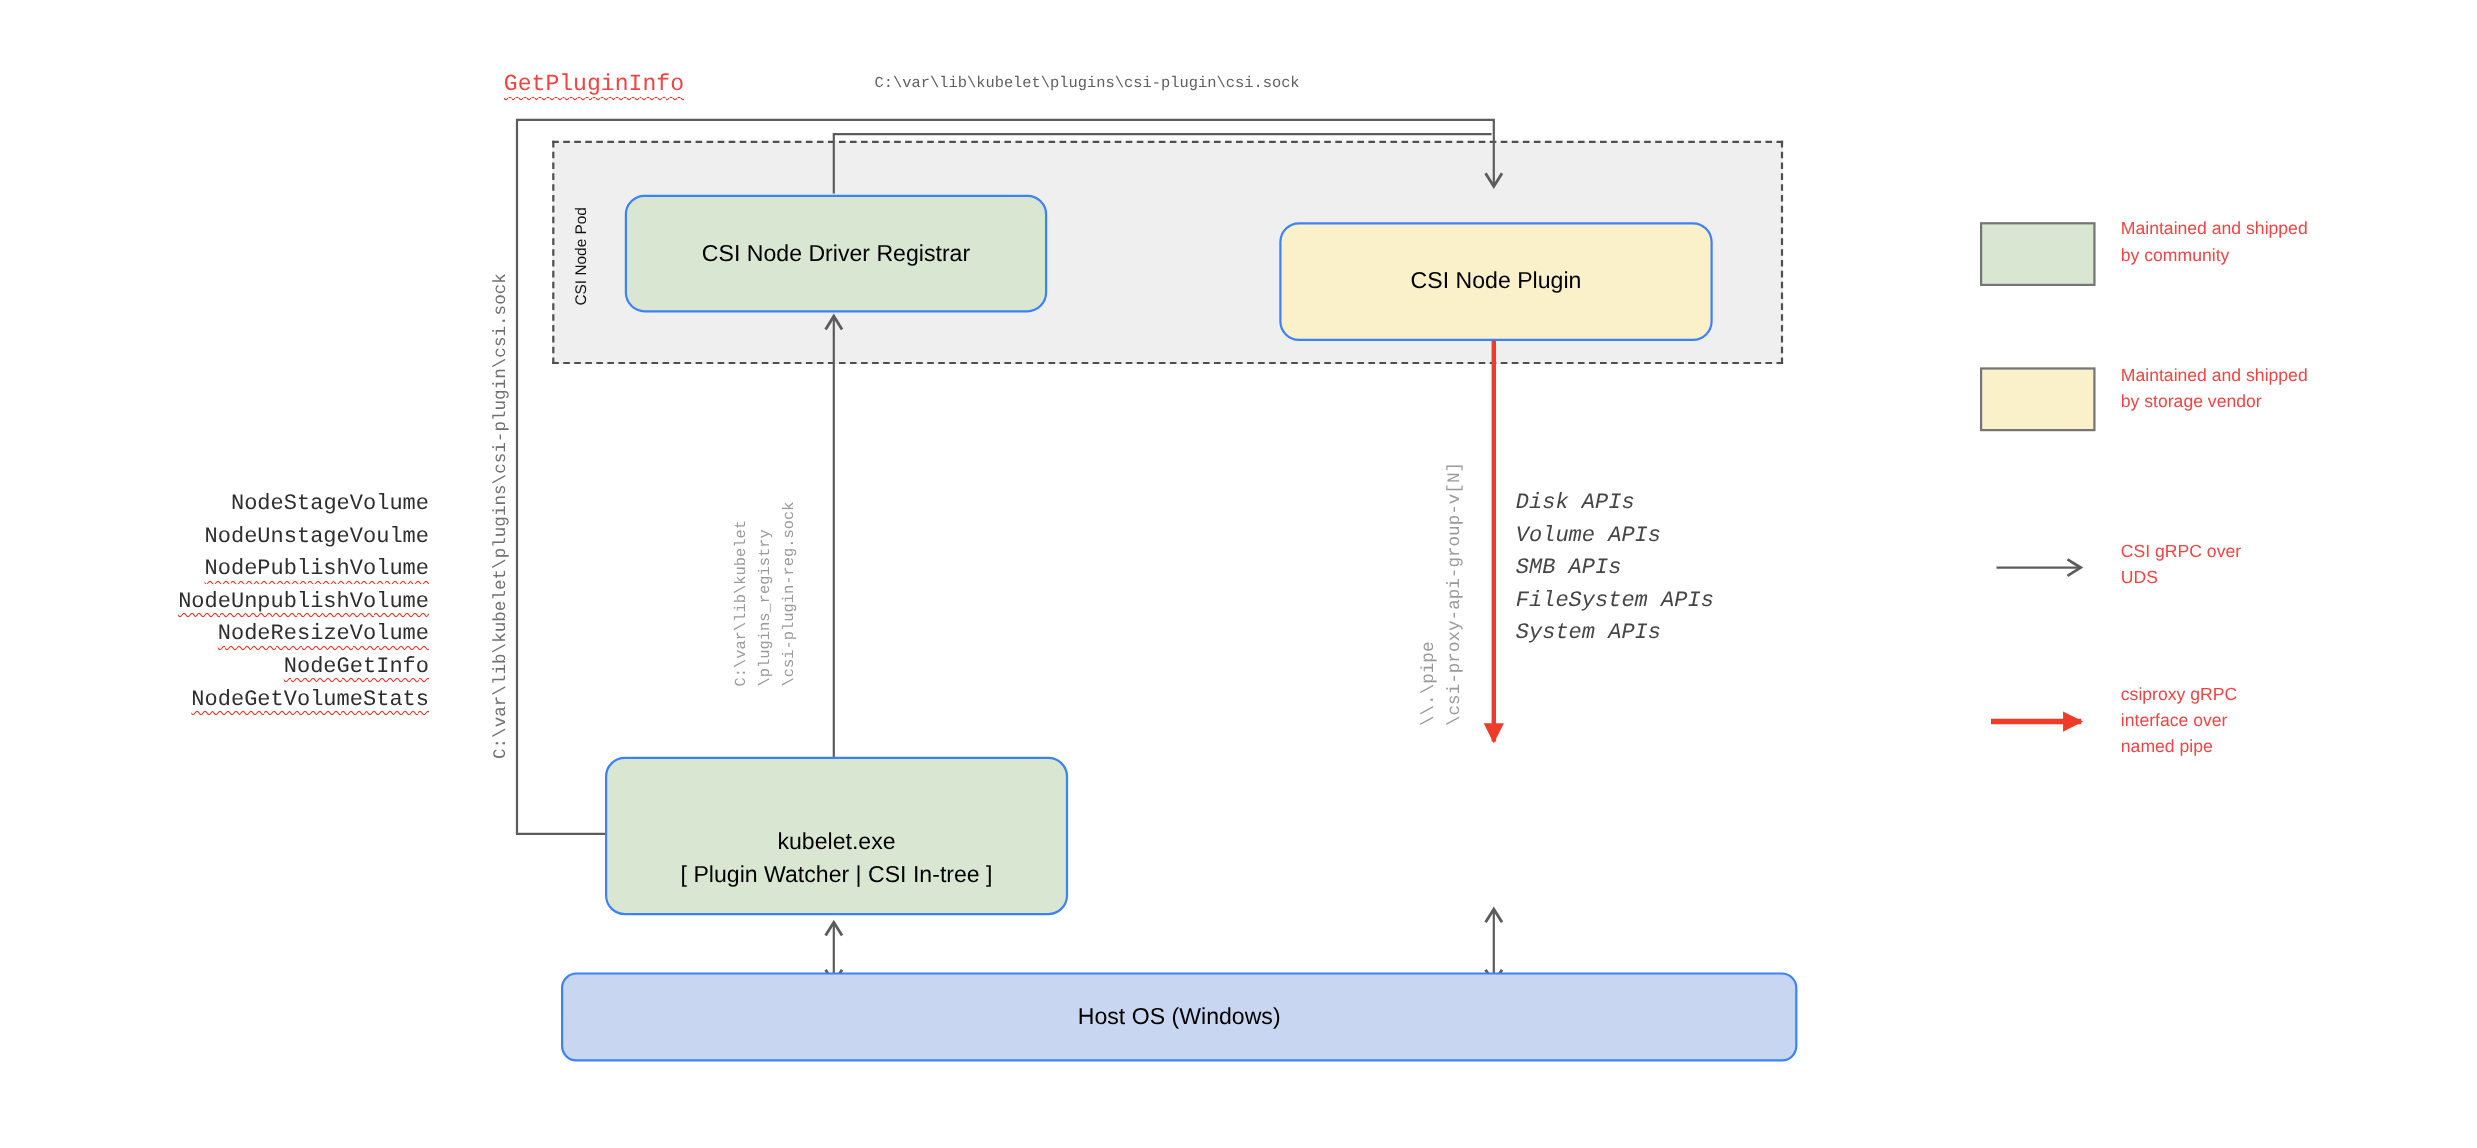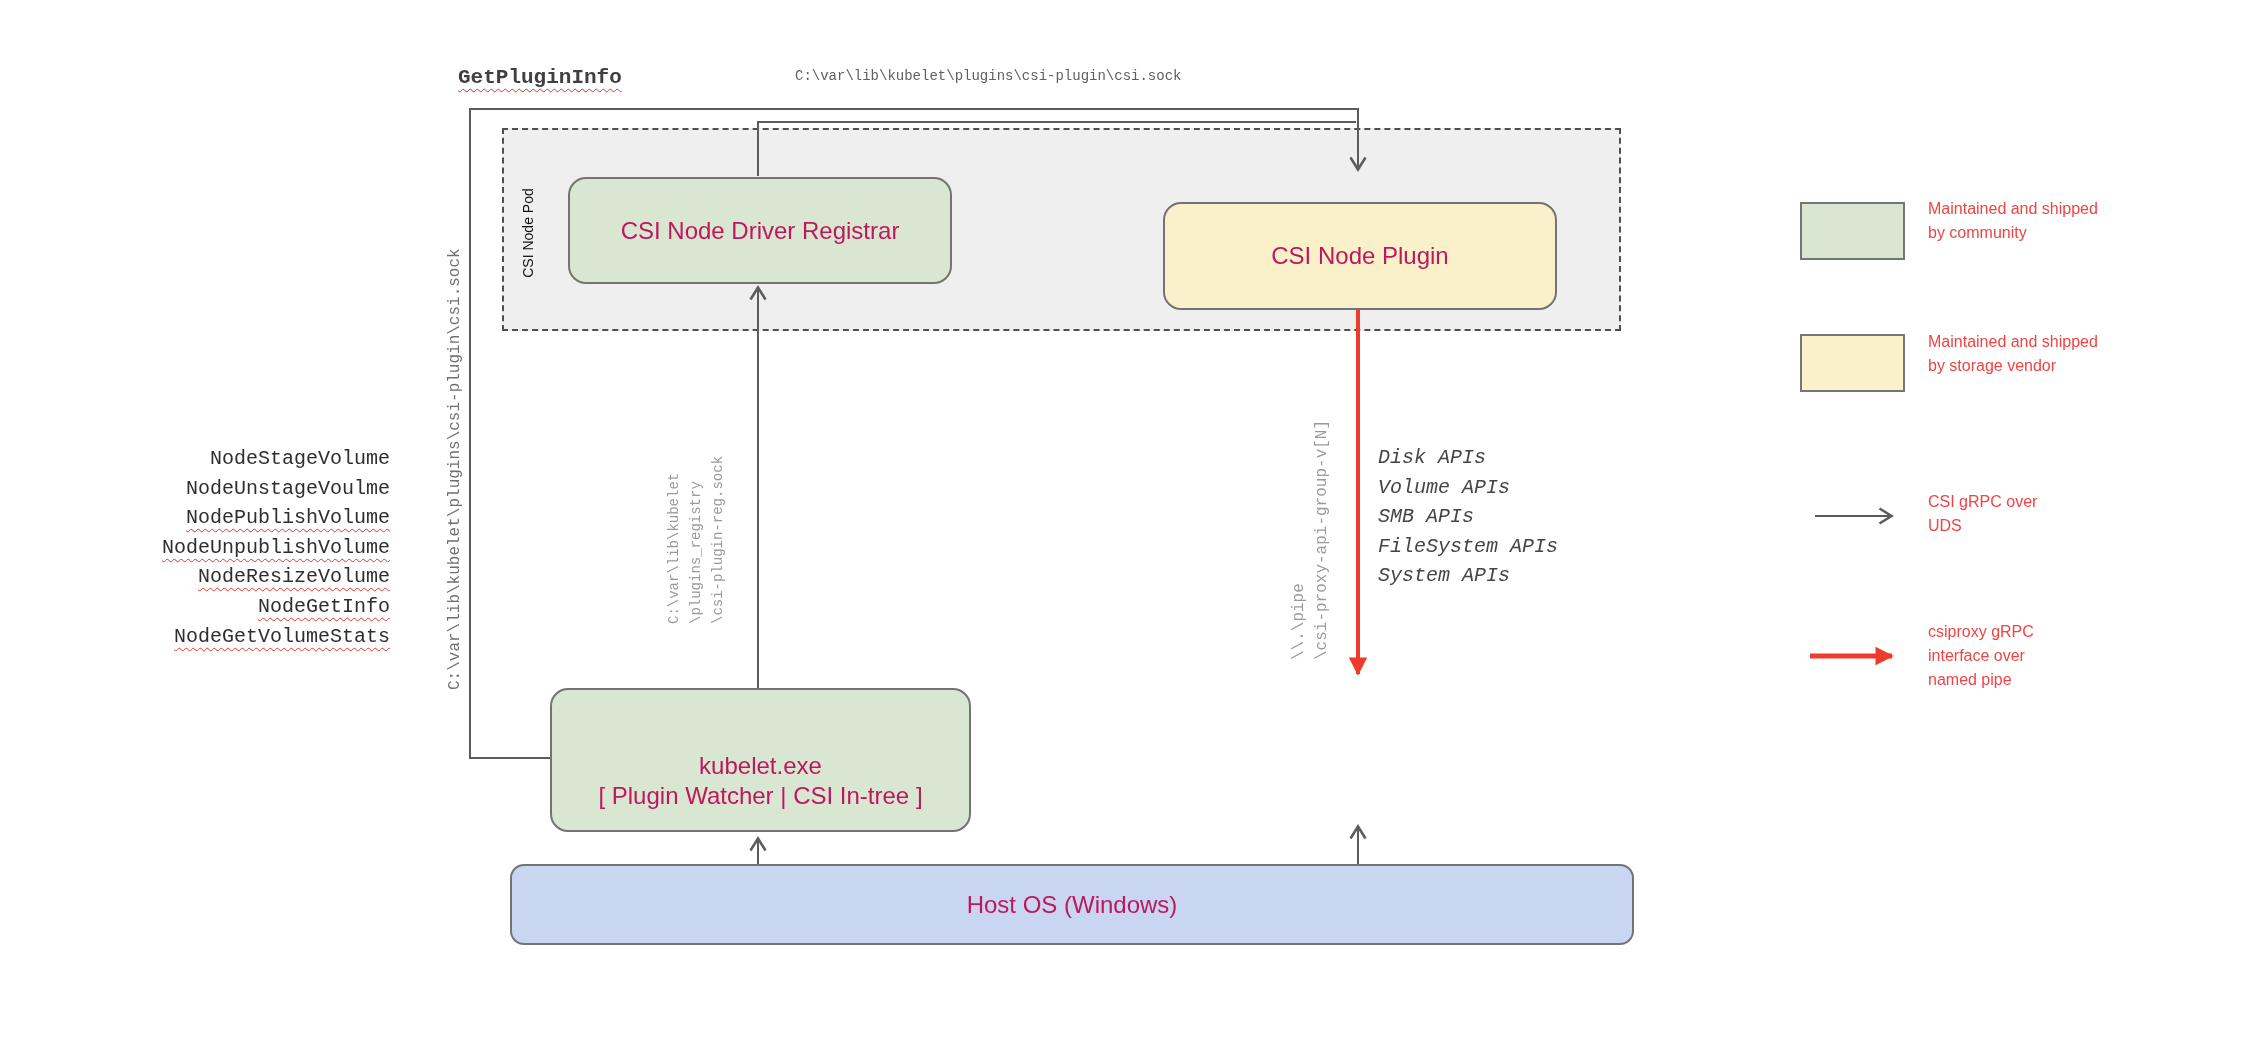--- a/index.html
+++ b/index.html
@@ -10,23 +10,23 @@
   .abs{position:absolute;}
   .mono{font-family:"Liberation Mono",monospace;}
   .sq{
     text-decoration-line:underline;
     text-decoration-style:wavy;
     text-decoration-color:#e0392b;
     text-decoration-thickness:1px;
     text-underline-offset:5px;
   }
   .box{
-    position:absolute;border:2px solid #737373;border-radius:18px;
+    position:absolute;border:2px solid #3b82f6;border-radius:18px;
     display:flex;align-items:center;justify-content:center;text-align:center;
-    font-size:24px;line-height:30px;color:#be185d;
+    font-size:21px;line-height:30px;color:#000000;
   }
   .green{background:#d9e7d2;}
   .yellow{background:#faf0c9;margin-top:24px;}
   .blue{background:#c9d6f2;border-radius:14px;}
   .pod{
     position:absolute;left:502px;top:128px;width:1115px;height:199px;
     background:#efefef;border:2px dashed #4f4f4f;
   }
   .vrot{
     position:absolute;transform:rotate(-90deg);
@@ -63,21 +63,21 @@
     <path d="M758 176 V122 H1356" fill="none" stroke="#5c5c5c" stroke-width="2"></path>
     <path d="M758 690 V289" fill="none" stroke="#5c5c5c" stroke-width="2" marker-end="url(#gv)"></path>
     <path d="M1358 284 V674" fill="none" stroke="#ee3b2a" stroke-width="4" marker-end="url(#rh)"></path>
     <path d="M758 840 V892" fill="none" stroke="#5c5c5c" stroke-width="2" marker-start="url(#gv)" marker-end="url(#gv)"></path>
     <path d="M1358 828 V892" fill="none" stroke="#5c5c5c" stroke-width="2" marker-start="url(#gv)" marker-end="url(#gv)"></path>
 
     <path d="M1815 516 H1890" fill="none" stroke="#5c5c5c" stroke-width="2" marker-end="url(#gv)"></path>
     <path d="M1810 656 H1892" fill="none" stroke="#ee3b2a" stroke-width="5" marker-end="url(#rh)"></path>
   </svg>
 
-  <div class="abs mono sq" style="left:458px;top:66px;font-size:21px;color:#404040;font-weight:bold;">GetPluginInfo</div>
+  <div class="abs mono sq" style="left:458px;top:66px;font-size:21px;color:#ef4444;">GetPluginInfo</div>
   <div class="abs mono" style="left:795px;top:68px;font-size:14px;color:#5f5f5f;">C:\var\lib\kubelet\plugins\csi-plugin\csi.sock</div>
 
   <div class="vrot mono" style="left:210px;top:431px;width:490px;height:28px;font-size:16px;color:#707070;">
     <div>C:\var\lib\kubelet\plugins\csi-plugin\csi.sock</div>
   </div>
 
   <div class="list mono" style="left:40px;top:444px;width:350px;text-align:right;">
     <div>NodeStageVolume</div>
     <div>NodeUnstageVoulme</div>
     <div class="sq">NodePublishVolume</div>
@@ -96,21 +96,21 @@
   </div>
 
   <div class="box green" style="left:550px;top:688px;width:417px;height:140px;">
     <span>
       <span style="display:block;margin-top:42px;">kubelet.exe</span>
       <span style="display:block;">[ Plugin Watcher | CSI In-tree ]</span>
     </span>
   </div>
 
 
-  <div class="box blue" style="left:510px;top:864px;width:1120px;height:77px;">
+  <div class="box blue" style="left:510px;top:884px;width:1120px;height:77px;">
     <span>Host OS (Windows)</span>
   </div>
 
   <div class="vrot mono gray-code" style="left:610px;top:505px;width:172px;height:66px;font-size:14px;line-height:22px;">
     <div>C:\var\lib\kubelet</div>
     <div>\plugins_registry</div>
     <div>\csi-plugin-reg.sock</div>
   </div>
 
 

